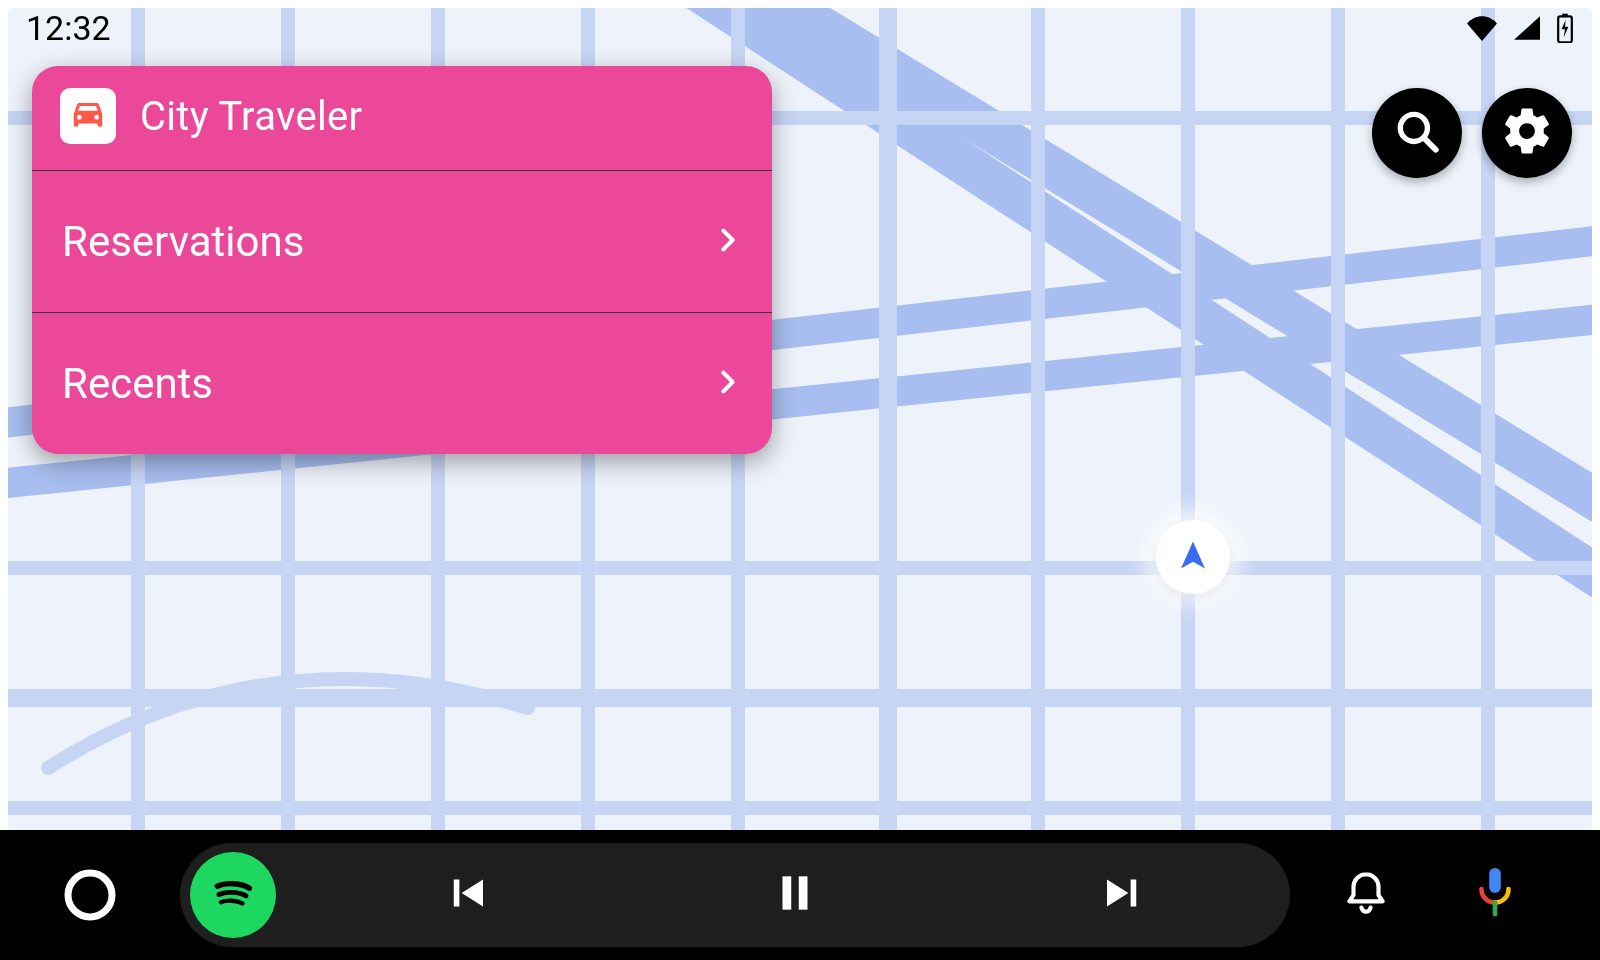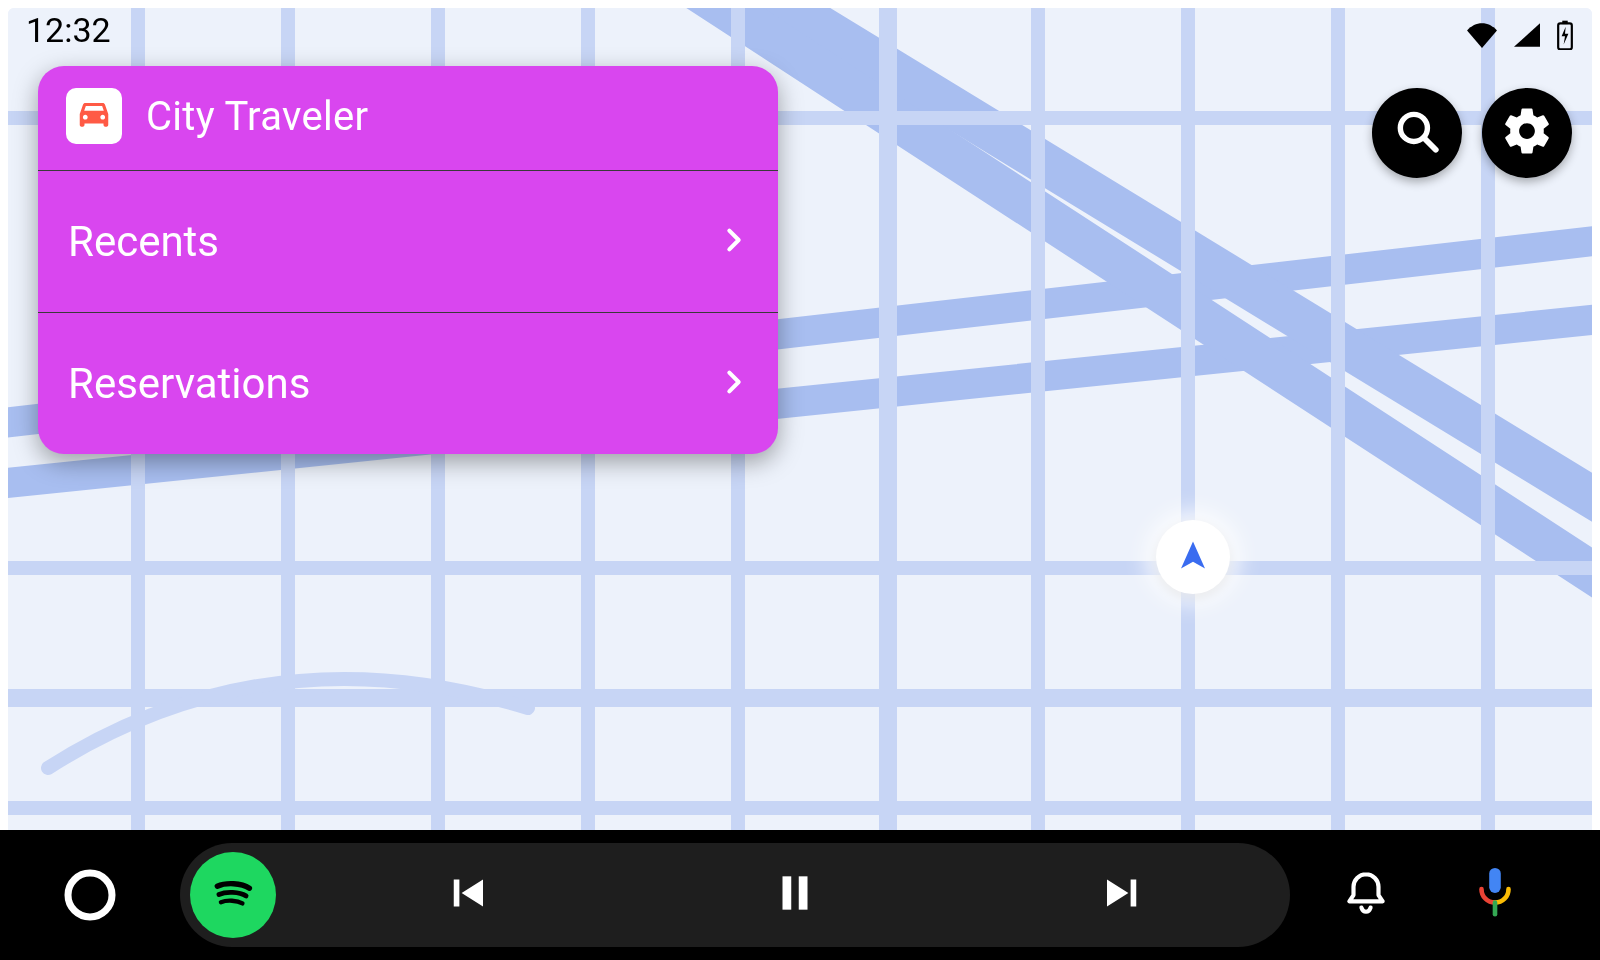--- a/index.html
+++ b/index.html
@@ -21,23 +21,23 @@
     overflow: hidden;
   }
   .map svg { position: absolute; inset: 0; }
 
   
   .status-bar {
     position: absolute;
     top: 0; left: 0; right: 0;
     height: 56px;
     display: flex;
-    align-items: flex-end;
+    align-items: center;
     justify-content: space-between;
-    padding: 6px 26px;
+    padding: 0 26px;
     color: #000;
     font-size: 34px;
     font-weight: 400;
   }
   .status-right { display: flex; align-items: center; gap: 14px; }
   .status-right svg { display: block; }
 
   
   .action-buttons {
     position: absolute;
@@ -63,23 +63,23 @@
     width: 74px; height: 74px;
     border-radius: 50%;
     background: #fff;
     box-shadow: 0 0 24px 8px rgba(255,255,255,0.95), 0 3px 10px rgba(0,0,0,0.2);
     display: flex; align-items: center; justify-content: center;
   }
 
   
   .side-panel {
     position: absolute;
-    left: 38px; top: 66px;
+    left: 32px; top: 66px;
     width: 740px;
-    background: #d946ef;
+    background: #ec4899;
     border-radius: 26px;
     overflow: hidden;
     color: #fff;
     box-shadow: 0 8px 24px rgba(0,0,0,0.35);
   }
   .panel-header {
     display: flex;
     align-items: center;
     gap: 24px;
     padding: 22px 28px 26px 28px;
@@ -234,30 +234,30 @@
         <span>
           <svg width="38" height="38" viewBox="0 0 24 24">
             <path fill="#ff5a45" d="M18.92 6.01C18.72 5.42 18.16 5 17.5 5h-11c-.66 0-1.21.42-1.42 1.01L3 12v7c0 .55.45 1 1 1h1c.55 0 1-.45 1-1v-1h12v1c0 .55.45 1 1 1h1c.55 0 1-.45 1-1v-7l-2.08-5.99zM6.85 7h10.29l1.04 3H5.81l1.04-3zM6.5 15.5C5.67 15.5 5 14.83 5 14s.67-1.5 1.5-1.5S8 13.17 8 14s-.67 1.5-1.5 1.5zm11 0c-.83 0-1.5-.67-1.5-1.5s.67-1.5 1.5-1.5S19 13.17 19 14s-.67 1.5-1.5 1.5z"></path>
           </svg>
         </span>
       </div>
       <div class="app-title">City Traveler</div>
     </div>
 
     <div class="menu-item">
-      <span class="menu-label">Recents</span>
+      <span class="menu-label">Reservations</span>
       <span class="chevron">
         <svg width="28" height="28" viewBox="0 0 24 24">
             <path d="M8 4 L16 12 L8 20" fill="none" stroke="#fff" stroke-width="3.5" stroke-linecap="round" stroke-linejoin="round"></path>
           </svg>
       </span>
     </div>
 
     <div class="menu-item">
-      <span class="menu-label">Reservations</span>
+      <span class="menu-label">Recents</span>
       <span class="chevron">
         <svg width="28" height="28" viewBox="0 0 24 24">
             <path d="M8 4 L16 12 L8 20" fill="none" stroke="#fff" stroke-width="3.5" stroke-linecap="round" stroke-linejoin="round"></path>
           </svg>
       </span>
     </div>
 
   </div>
 
   <div class="bottom-bar">

